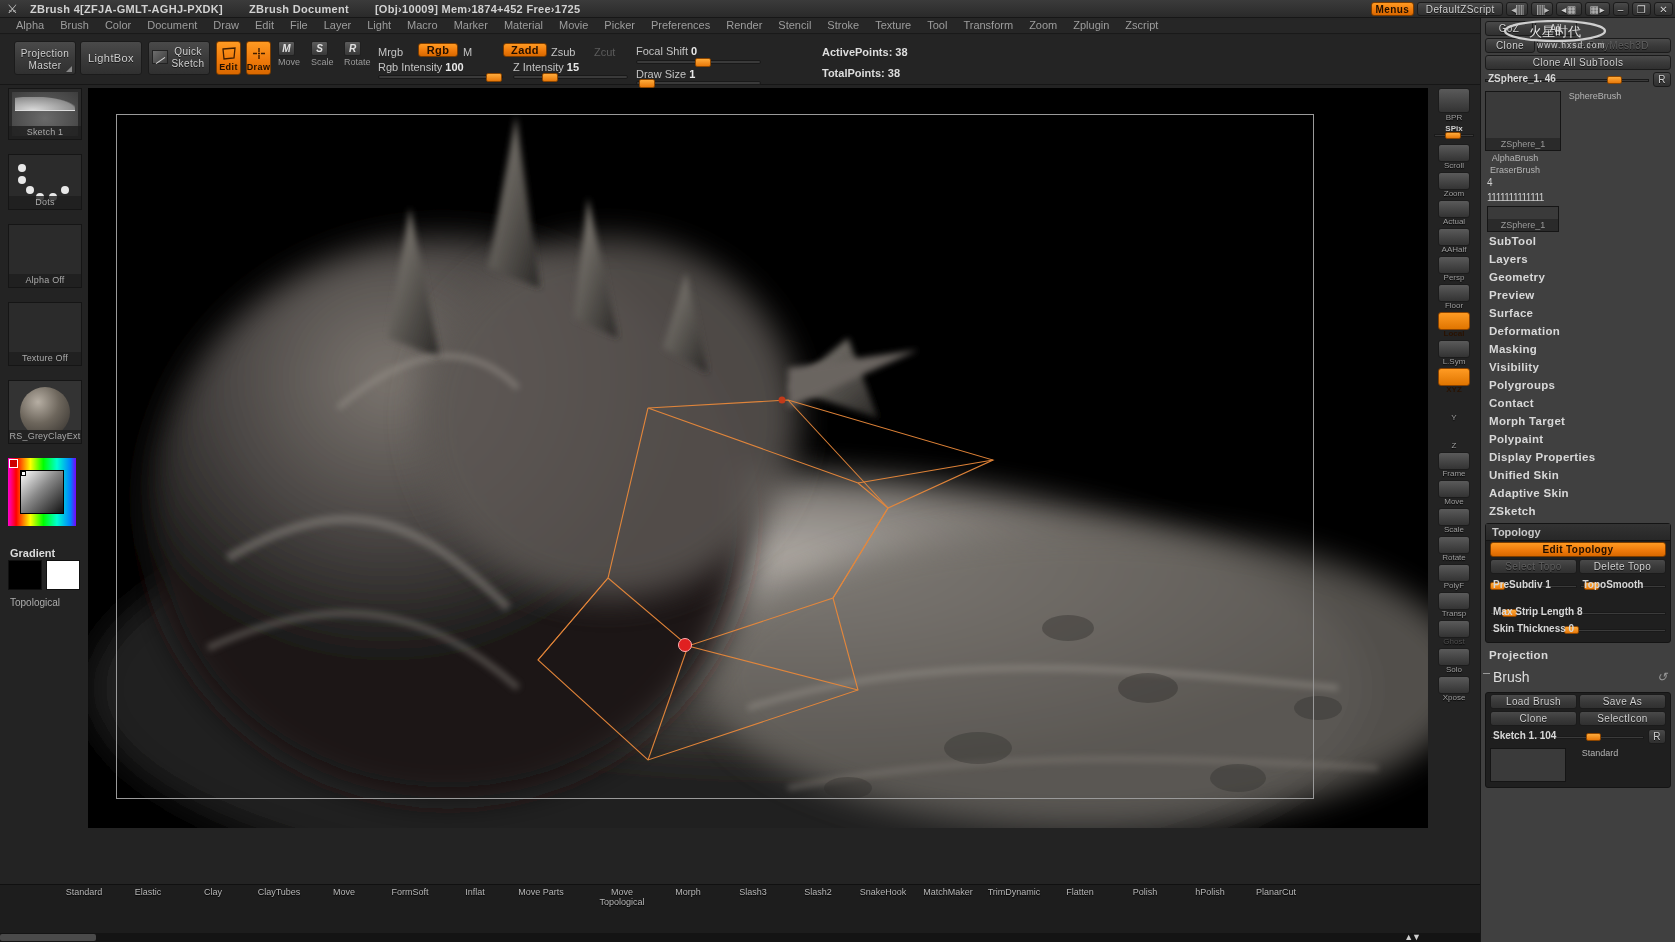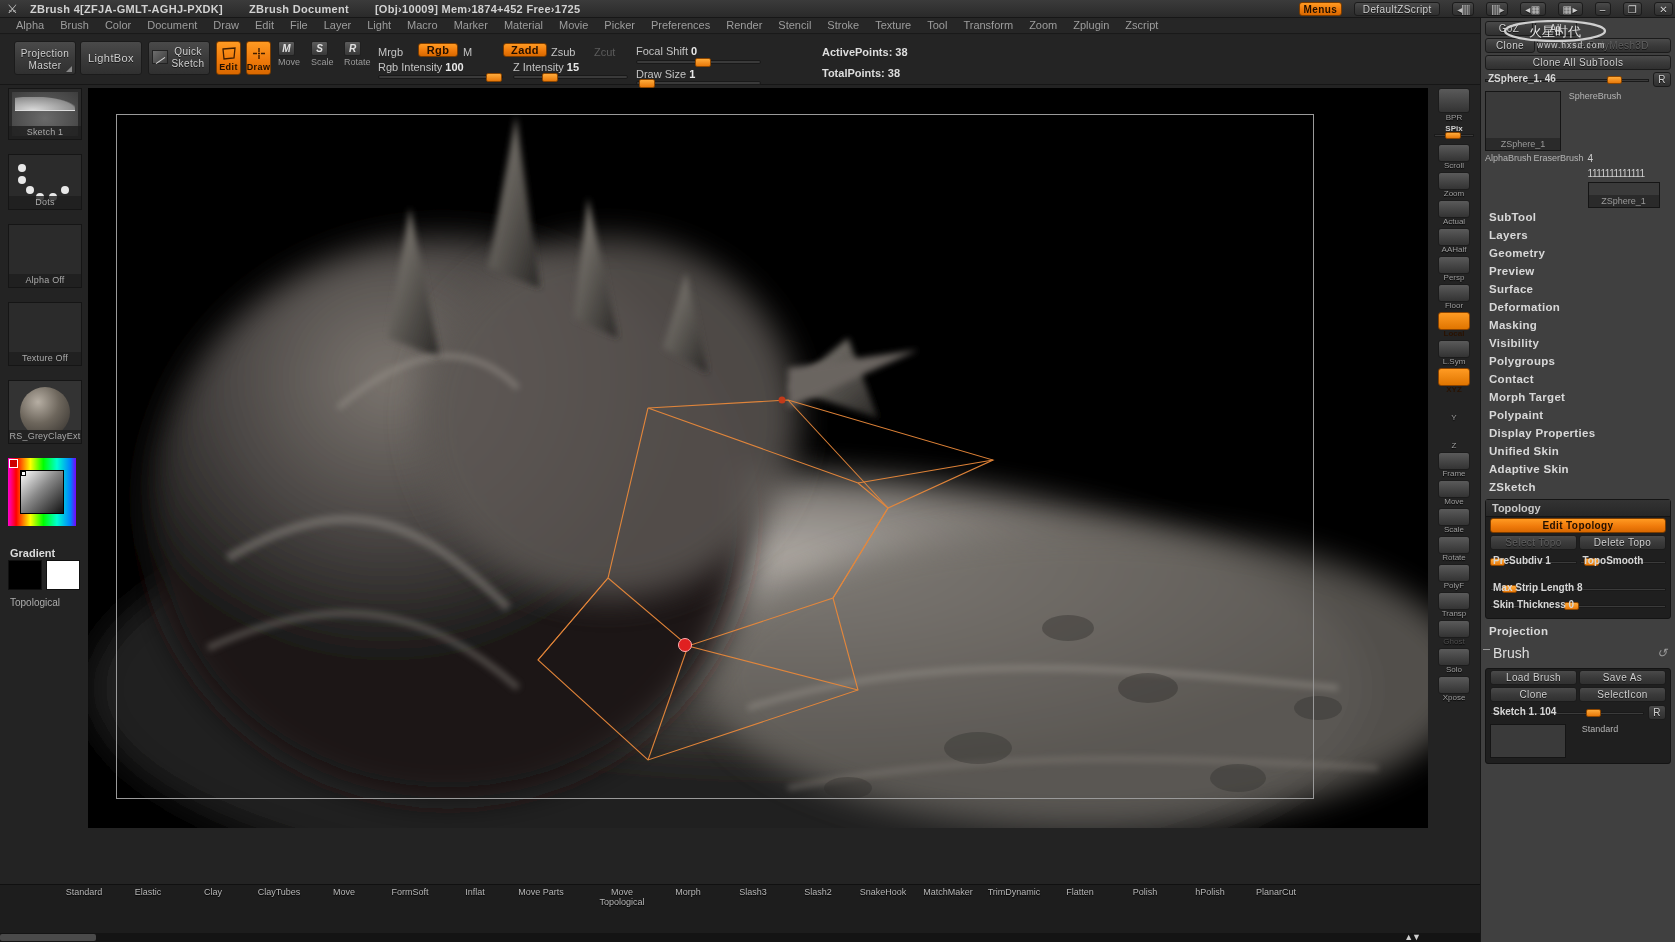--- a/index.html
+++ b/index.html
@@ -33,21 +33,21 @@
   #titlebar { position:absolute; left:0; top:0; width:1675px; height:18px;
     background:linear-gradient(180deg,#3b3b3b,#2a2a2a); border-bottom:1px solid #171717;
     display:flex; align-items:center; }
   #zlogo { width:20px; height:16px; margin-left:4px; position:relative; }
   #zlogo::before{ content:"\2694"; font-size:12px; color:#cfcfcf; position:absolute; left:3px; top:1px; }
   .tb-txt { font-size:11px; color:#d2d2d2; font-weight:bold; letter-spacing:.3px; white-space:nowrap; }
   #tb-app { margin-left:6px; }
   #tb-doc { margin-left:26px; }
   #tb-stats { margin-left:26px; font-weight:bold; }
 
-  #tb-right { position:absolute; right:0; top:0; height:18px; display:flex; align-items:center; gap:12px; padding-right:2px;justify-content:center;}
+  #tb-right { position:absolute; right:0; top:0; height:18px; display:flex; align-items:center; gap:3px; padding-right:2px;justify-content:center;}
   .tinybtn { height:14px; min-width:16px; padding:0 4px; font-size:10px; }
   .barcode { letter-spacing:-1px; font-size:10px; color:#b9b9b9; }
 
   
   #menubar { position:absolute; left:0; top:18px; width:1675px; height:16px;
     background:#262626; border-bottom:1px solid #191919; display:flex; align-items:center; padding-left:8px; }
   .menu-item { font-size:11px; color:#9d9d9d; padding:0 8px; line-height:15px; cursor:pointer; white-space:nowrap; }
 
   
   #toolbar { position:absolute; left:0; top:35px; width:1675px; height:50px; background:#242424;
@@ -509,21 +509,21 @@
         <div class="big-thumb">
           <div class="cap">ZSphere_1</div>
         </div>
       </div>
       <div class="tg-col">
           <div class="tg-item"><i class="tg-sphere" style="background: radial-gradient(circle at 33% 27%, rgb(255, 255, 255), rgb(201, 201, 201) 48%, rgb(29, 29, 29) 100%);"></i><span>SphereBrush</span></div>
         </div>
     </div>
     <div id="tg-rows">
         <div style="display: flex; padding: 0px 4px; gap: 4px;">
-          <div style="display: flex; gap: 2px; width: 80px;">
+          <div style="display: flex; flex-direction: column; gap: 2px; width: 80px;">
             <div class="tg-item"><i class="tg-sphere" style="background: radial-gradient(circle at 33% 27%, rgb(255, 255, 255), rgb(31, 79, 224) 48%, rgb(29, 29, 29) 100%);"></i><span>AlphaBrush</span></div>
             <div class="tg-item"><i class="tg-sphere" style="background: radial-gradient(circle at 33% 27%, rgb(255, 255, 255), rgb(176, 90, 24) 48%, rgb(29, 29, 29) 100%);"></i><span>EraserBrush</span></div>
             <div style="font-size: 10px; color: rgb(207, 207, 207); text-align: left; padding-left: 2px;"><span>4</span><div style="letter-spacing:-.5px;font-size:10px;margin-top:4px">1111111111111</div><div class="big-thumb" style="height:26px;width:72px;margin-top:3px">
                 <div class="cap">ZSphere_1</div>
               </div></div>
           </div>
         </div>
       </div>
 
     <div id="palette-list">

